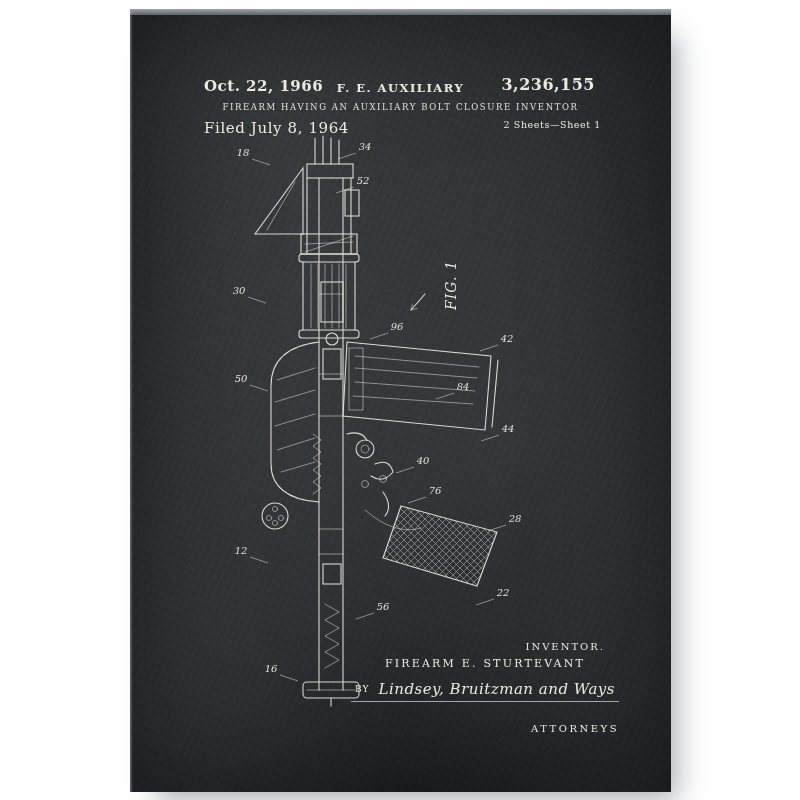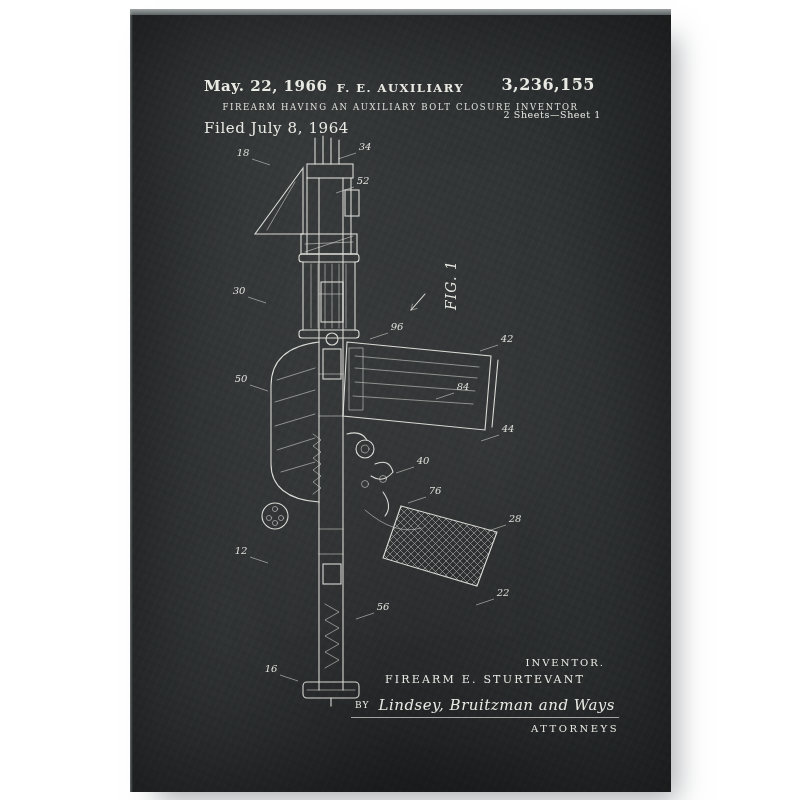--- a/index.html
+++ b/index.html
@@ -30,51 +30,51 @@
     content:'';position:absolute;top:0;left:0;bottom:0;width:3px;
     background:linear-gradient(90deg,#9aa1a1,rgba(122,128,129,0));opacity:.55;
   }
 
   
   .hdr-date{position:absolute;left:74px;top:68px;font-weight:bold;font-size:15px;letter-spacing:.5px;}
   .hdr-inventor{position:absolute;left:0;right:0;top:72px;text-align:center;font-weight:bold;font-size:11.5px;letter-spacing:1.5px;}
   .hdr-number{position:absolute;right:76px;top:66px;font-weight:bold;font-size:16px;letter-spacing:.5px;}
   .hdr-title{position:absolute;left:0;right:0;top:93px;text-align:center;font-size:8.5px;letter-spacing:1.6px;opacity:.95;}
   .hdr-filed{position:absolute;left:74px;top:110px;font-size:15px;letter-spacing:.6px;}
-  .hdr-sheets{position:absolute;right:70px;top:100px;font-size:9.5px;letter-spacing:.6px;}
+  .hdr-sheets{position:absolute;right:70px;top:110px;font-size:9.5px;letter-spacing:.6px;}
 
   
   .fig-label{
     position:absolute;left:296px;top:268px;
     font-style:italic;font-size:14px;letter-spacing:1px;
     transform:rotate(-90deg);transform-origin:center;
   }
 
   
   .drawing{position:absolute;left:85px;top:125px;}
   .chalk-lines{stroke:#e9eae4;stroke-width:1.1;fill:none;opacity:.92;stroke-linecap:round;}
   .chalk-lines .thin{stroke-width:.7;opacity:.8;}
   .callouts text{fill:#e9eae4;font:italic 10px "DejaVu Serif",serif;text-anchor:middle;opacity:.95;}
   .callouts line{stroke:rgba(233,234,228,.7);stroke-width:.7;}
 
   
   .footer{position:absolute;right:52px;bottom:58px;text-align:center;}
   .inventor-caption{text-align:right;padding-right:14px;font-size:10px;letter-spacing:2px;margin-bottom:5px;}
   .inventor-name{font-size:11px;letter-spacing:2.2px;margin-bottom:9px;}
-  .signature-row{border-bottom:1px solid rgba(233,234,228,.65);padding:0 4px 3px 4px;margin-bottom:5px;}
+  .signature-row{border-bottom:1px solid rgba(233,234,228,.65);padding:0 4px 3px 4px;margin-bottom:21px;}
   .by{font-size:9px;letter-spacing:1px;vertical-align:2px;margin-right:4px;}
   .signature{font-style:italic;font-size:15px;letter-spacing:.5px;}
   .attorneys{font-size:10px;letter-spacing:2.5px;text-align:right;}
 </style>
 </head>
 <body>
 
 <div class="poster">
 
-  <div class="hdr-date">May. 22, 1966</div>
+  <div class="hdr-date">Oct. 22, 1966</div>
   <div class="hdr-inventor">F. E. AUXILIARY</div>
   <div class="hdr-number">3,236,155</div>
   <div class="hdr-title">FIREARM HAVING AN AUXILIARY BOLT CLOSURE INVENTOR</div>
   <div class="hdr-filed">Filed July 8, 1964</div>
   <div class="hdr-sheets">2 Sheets—Sheet 1</div>
 
   <div class="fig-label">FIG. 1</div>
 
   <svg class="drawing" id="drawing" width="310" height="575" viewBox="0 0 310 575" xmlns="http://www.w3.org/2000/svg">
     <defs>

